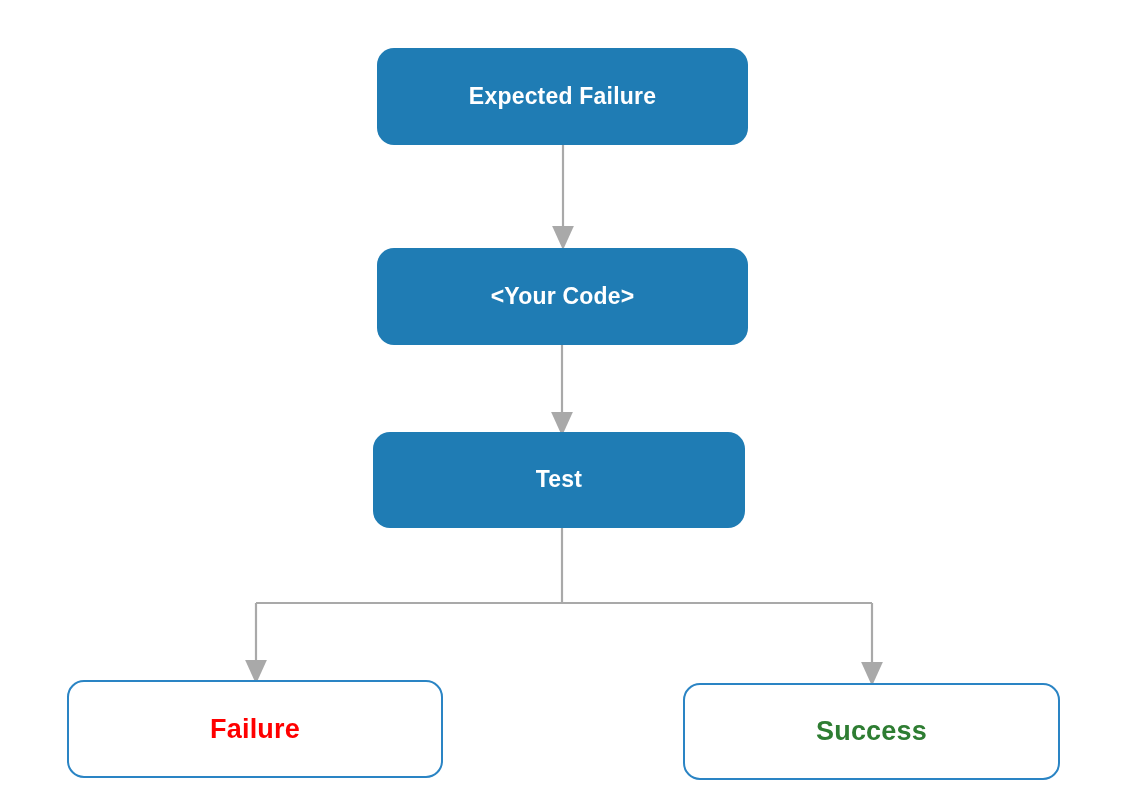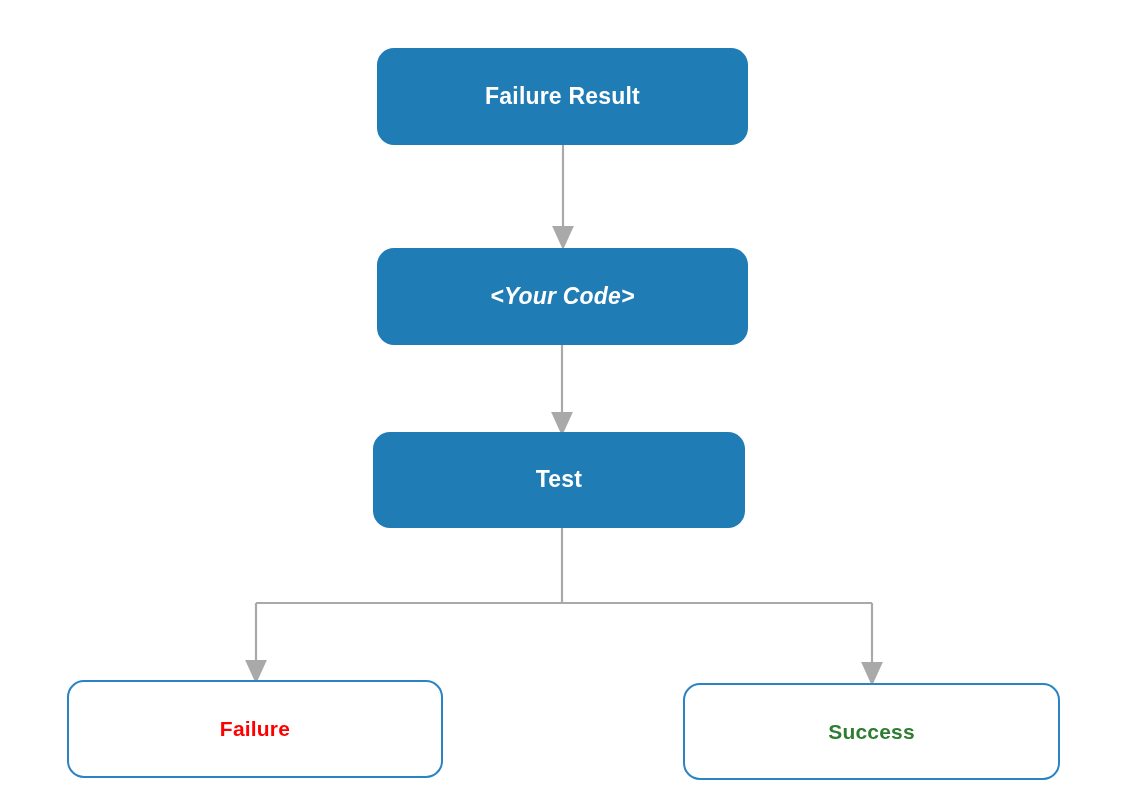--- a/index.html
+++ b/index.html
@@ -47,25 +47,25 @@
   .node-filled .node-label {
     color: #ffffff;
     font-size: 23px;
   }
   .node-outlined {
     background: #ffffff;
     border: 2px solid #2a84c4;
     border-radius: 17px;
   }
   .node-outlined .node-label {
-    font-size: 21px;
+    font-size: 27px;
   }
   
   #node-expected-result { left: 377px; top: 48px;  width: 371px; height: 97px; }
-  #node-your-code       { left: 377px; top: 248px; width: 371px; height: 97px; font-style: italic; }
+  #node-your-code       { left: 377px; top: 248px; width: 371px; height: 97px; }
   #node-test            { left: 373px; top: 432px; width: 372px; height: 96px; }
   #node-failure         { left: 67px;  top: 680px; width: 376px; height: 98px; }
   #node-success         { left: 683px; top: 683px; width: 377px; height: 97px; }
 </style>
 </head>
 <body>
 
 <div id="canvas" style="background: rgb(255, 255, 255);">
 
   <svg class="connectors" width="1124" height="808" viewBox="0 0 1124 808" xmlns="http://www.w3.org/2000/svg">
@@ -91,21 +91,21 @@
     <g>
       <line x1="256" y1="603" x2="256" y2="663" stroke="#a9a9a9" stroke-width="2.2" marker-end="url(#arrowhead)"></line>
     </g>
 
     <g>
       <line x1="872" y1="603" x2="872" y2="665" stroke="#a9a9a9" stroke-width="2.2" marker-end="url(#arrowhead)"></line>
     </g>
   </svg>
 
   <div class="node node-filled" id="node-expected-result" style="background: rgb(31, 124, 180);">
-    <span class="node-label">Failure Result</span>
+    <span class="node-label">Expected Failure</span>
   </div>
 
   <div class="node node-filled" id="node-your-code" style="background: rgb(31, 124, 180);">
     <span class="node-label">&lt;Your Code&gt;</span>
   </div>
 
   <div class="node node-filled" id="node-test" style="background: rgb(31, 124, 180);">
     <span class="node-label">Test</span>
   </div>
 

